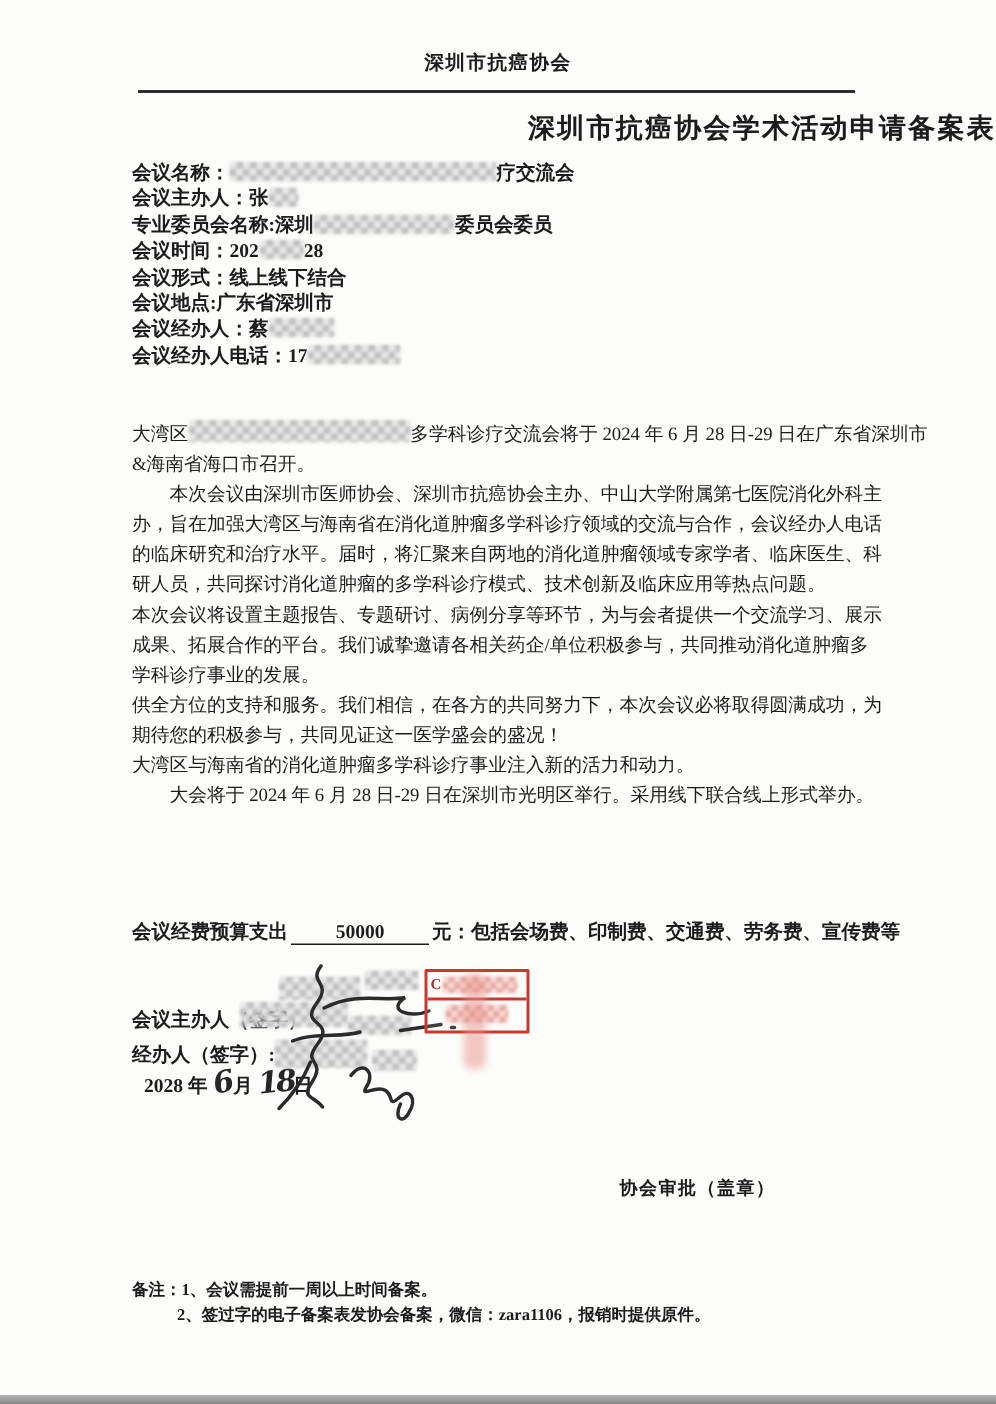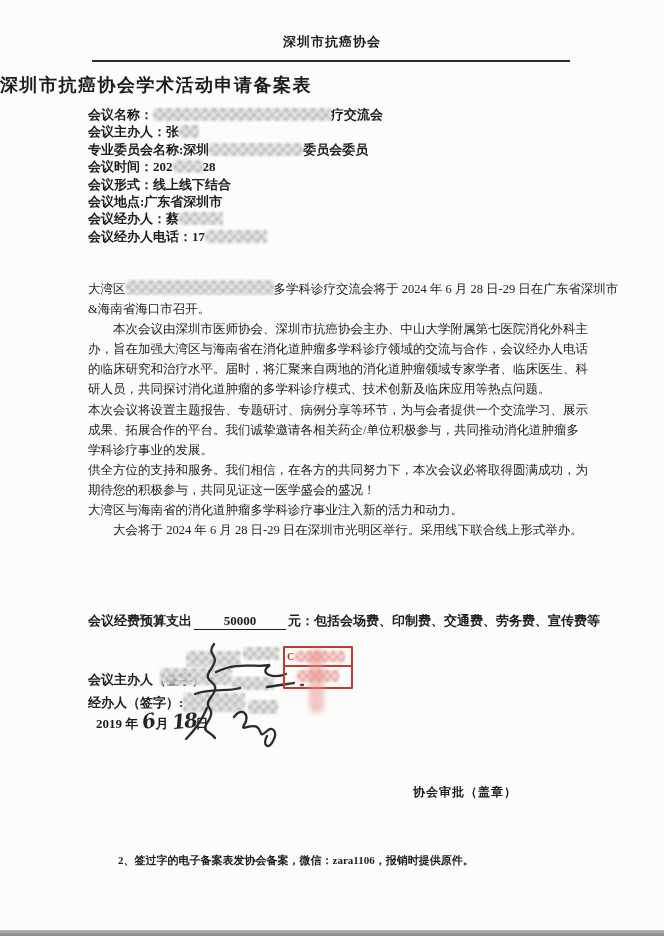--- a/index.html
+++ b/index.html
@@ -15,21 +15,21 @@
   .org-header{
     position:absolute;top:33px;left:0;width:100%;
     text-align:center;font-size:13px;font-weight:bold;letter-spacing:1px;
   }
   .header-rule{
     position:absolute;top:60px;left:92px;width:478px;height:2px;
     background:#2d2d2d;
   }
   .doc-title{
     position:absolute;top:73px;left:0;width:100%;
-    text-align:left;font-size:18px;font-weight:bold;letter-spacing:1.5px;
+    text-align:right;font-size:18px;font-weight:bold;letter-spacing:1.5px;
   }
   .fields{
     position:absolute;left:88px;top:106px;width:520px;
     font-size:13px;font-weight:600;line-height:17.4px;white-space:nowrap;
   }
   .body-text{
     position:absolute;left:88px;top:279px;width:505px;
     font-size:12.5px;line-height:20.1px;white-space:nowrap;
   }
   .body-text .indent{padding-left:25px;}
@@ -133,21 +133,21 @@
   </div>
 
   <div class="budget">
     <span>会议经费预算支出</span><span class="amount-line">50000</span><span>元：包括会场费、印制费、交通费、劳务费、宣传费等</span>
   </div>
 
   <div class="sig-label" style="top:671px">会议主办人（签字）：</div>
   <div class="sig-label" style="top:694px">经办人（签字）:</div>
 
   <div class="date-row">
-    <span>2019 年</span>
+    <span>2028 年</span>
     <span class="hand">6</span><span>月</span>
     <span class="hand day">18</span><span>日</span>
   </div>
 
   <span class="mosaic abs" style="left:186px;top:651px;width:54px;height:16px"></span>
   <span class="mosaic abs" style="left:243px;top:647px;width:36px;height:13px"></span>
   <span class="mosaic abs" style="left:160px;top:668px;width:72px;height:17px"></span>
   <span class="mosaic abs" style="left:232px;top:677px;width:42px;height:13px"></span>
   <span class="mosaic abs" style="left:183px;top:693px;width:62px;height:19px"></span>
   <span class="mosaic abs" style="left:248px;top:700px;width:30px;height:14px"></span>
@@ -171,18 +171,19 @@
     </div>
     <div class="stamp-bottom">
       <span class="mosaic pink abs" style="left:12px;top:3px;width:42px;height:12px"></span>
     </div>
   </div>
   <div class="stamp-smear"></div>
 
   <div class="approval">协会审批（盖章）</div>
 
   <div class="notes">
+    <div><span>备注：</span><span>1、会议需提前一周以上时间备案。</span></div>
     <div class="note-2">2、签过字的电子备案表发协会备案，微信：zara1106，报销时提供原件。</div>
   </div>
 
   <div class="scan-edge"></div>
 
 </div>
 
 </body></html>

